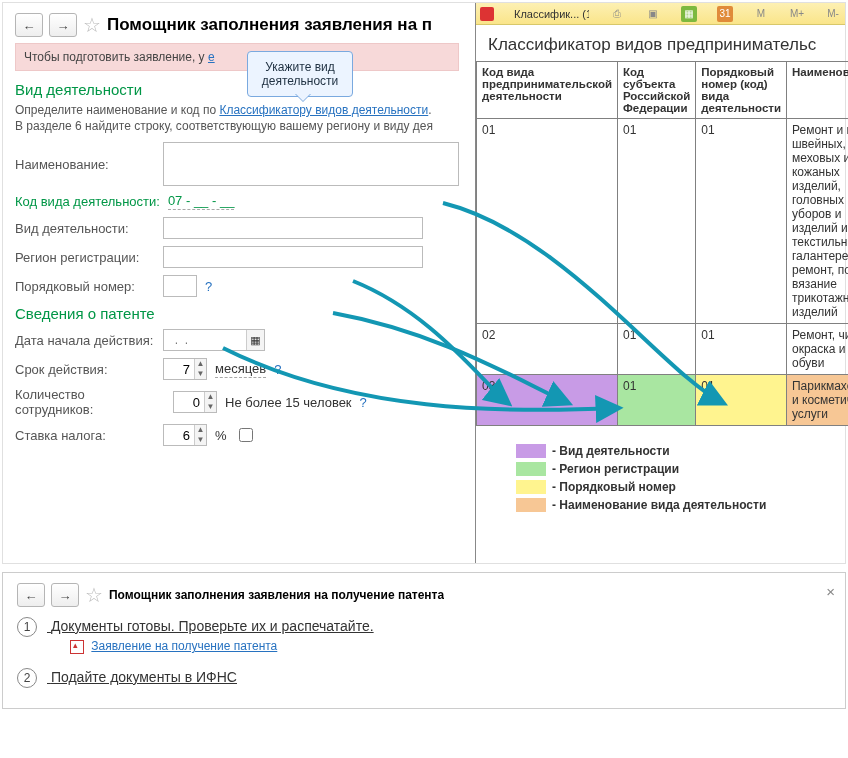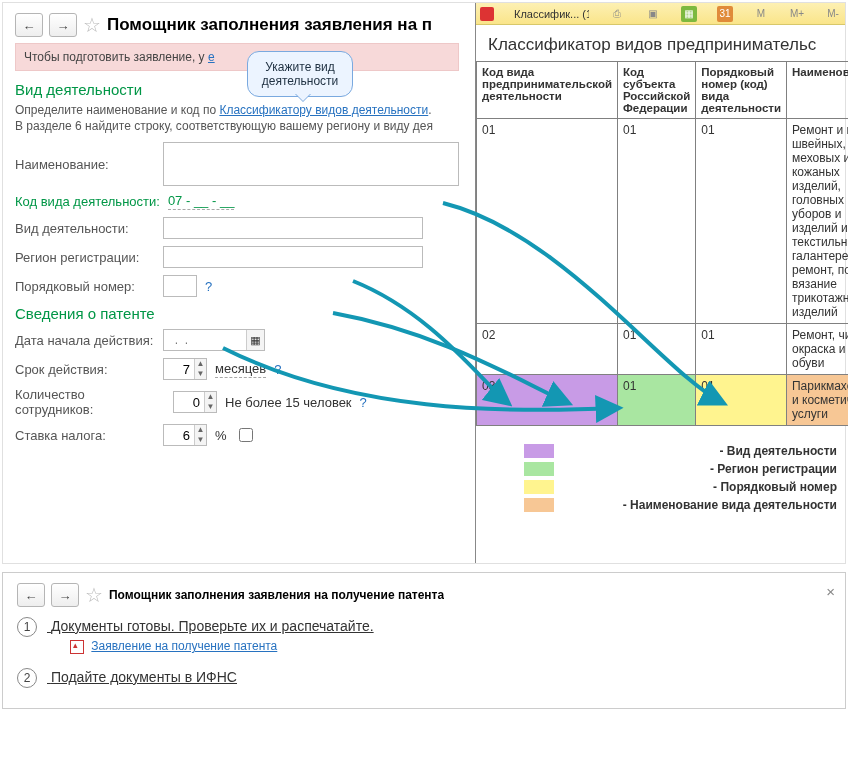--- a/index.html
+++ b/index.html
@@ -28,21 +28,21 @@
   .q { color: #2772c0; font-size: 13px; cursor: help; }
   .spinner { display: inline-flex; border: 1px solid #bbb; height: 22px; }
   .spinner input { border: none; width: 30px; text-align: right; padding-right: 4px; height: 20px; font-size: 13px; }
   .spinner .btns { display: flex; flex-direction: column; }
   .spinner .btns span { width: 12px; height: 10px; border-left: 1px solid #ccc; font-size: 8px; line-height: 10px; text-align: center; color: #666; cursor: pointer; background: #f4f4f4; }
   .date-fld { display: inline-flex; border: 1px solid #bbb; height: 22px; align-items: center; }
   .date-fld input { border: none; width: 82px; padding: 0 4px; height: 20px; font-size: 12px; color: #999; }
   .date-fld .cal { width: 18px; height: 20px; border-left: 1px solid #ccc; display: flex; align-items: center; justify-content: center; font-size: 11px; cursor: pointer; background: #f4f4f4; }
   .chk { width: 14px; height: 14px; }
   
-  .balloon { position: absolute; left: 244px; top: 48px; width: 106px; background: #ecf4ff; border: 1px solid #7aa9df; border-radius: 12px; padding: 8px 6px; text-align: center; font-size: 12px; color: #234; z-index: 5; }
+  .balloon { position: absolute; left: 244px; top: 48px; width: 106px; background: #ecf4ff; border: 1px solid #7aa9df; border-radius: 4px; padding: 8px 6px; text-align: center; font-size: 12px; color: #234; z-index: 5; }
   .balloon::after { content: ""; position: absolute; left: 48px; bottom: -12px; border: 7px solid transparent; border-top-color: #ecf4ff; }
   .balloon::before { content: ""; position: absolute; left: 47px; bottom: -14px; border: 8px solid transparent; border-top-color: #7aa9df; }
   
   .popup { position: absolute; right: 0; top: 0; width: 370px; background: #fff; border-left: 1px solid #888; height: 560px; }
   .popup-titlebar { height: 22px; background: linear-gradient(#fdf0b3,#fae58a); display: flex; align-items: center; padding: 0 4px; font-size: 11px; gap: 20px; border-bottom: 1px solid #d8c86a; }
   .popup-titlebar .ico { width: 14px; height: 14px; background: #d33; border-radius: 2px; display: inline-block; position: relative; }
   .popup-titlebar .tb-title { flex: 1; white-space: nowrap; overflow: hidden; color: #333; }
   .tb-btn { width: 16px; height: 16px; display: inline-flex; align-items: center; justify-content: center; font-size: 10px; color: #888; cursor: pointer; }
   .tb-cal { background: #7db93f; color: #fff; border-radius: 2px; }
   .tb-cal2 { background: #e08b3a; color: #fff; border-radius: 2px; }
@@ -52,21 +52,21 @@
   table.cls th { font-weight: bold; font-size: 11.5px; }
   .col1 { width: 58px; }
   .col2 { width: 50px; }
   .col3 { width: 52px; }
   .hl-purple { background: #c89be6; }
   .hl-green  { background: #a9e6a1; }
   .hl-yellow { background: #fff48f; }
   .hl-orange { background: #f7c795; }
   
   .legend { padding: 14px 0 0 40px; font-size: 12px; }
-  .legend div { display: flex; align-items: center; gap: 6px; margin: 4px 8px; justify-content: space-between; }
+  .legend div { display: flex; align-items: center; gap: 6px; margin: 4px 0; }
   .sw { width: 30px; height: 14px; display: inline-block; }
   
   .bottom-panel { border: 1px solid #ccc; padding: 10px 14px 18px 14px; position: relative; }
   .close-x { position: absolute; right: 10px; top: 10px; color: #888; font-size: 15px; cursor: pointer; }
   .step-num { display: inline-flex; width: 20px; height: 20px; border: 1px solid #888; border-radius: 50%; align-items: center; justify-content: center; font-size: 12px; margin-right: 10px; color: #444; }
   .step-row { margin: 10px 0 2px 0; font-size: 14px; text-decoration: underline; }
   .doc-link { margin-left: 53px; font-size: 12px; }
   .doc-link a { color: #2772c0; text-decoration: underline; }
   .pdf-ico { display: inline-block; width: 14px; height: 14px; border: 1px solid #c33; position: relative; margin-right: 4px; vertical-align: middle; }
   .pdf-ico::after { content: "▴"; color: #c33; font-size: 9px; position: absolute; left: 2px; top: -1px; }

